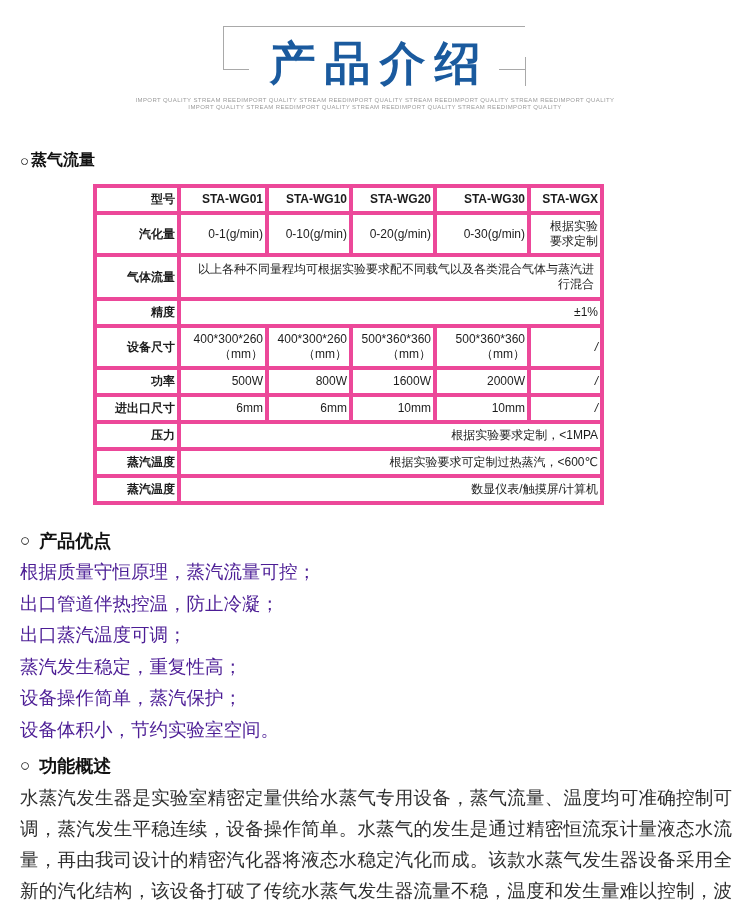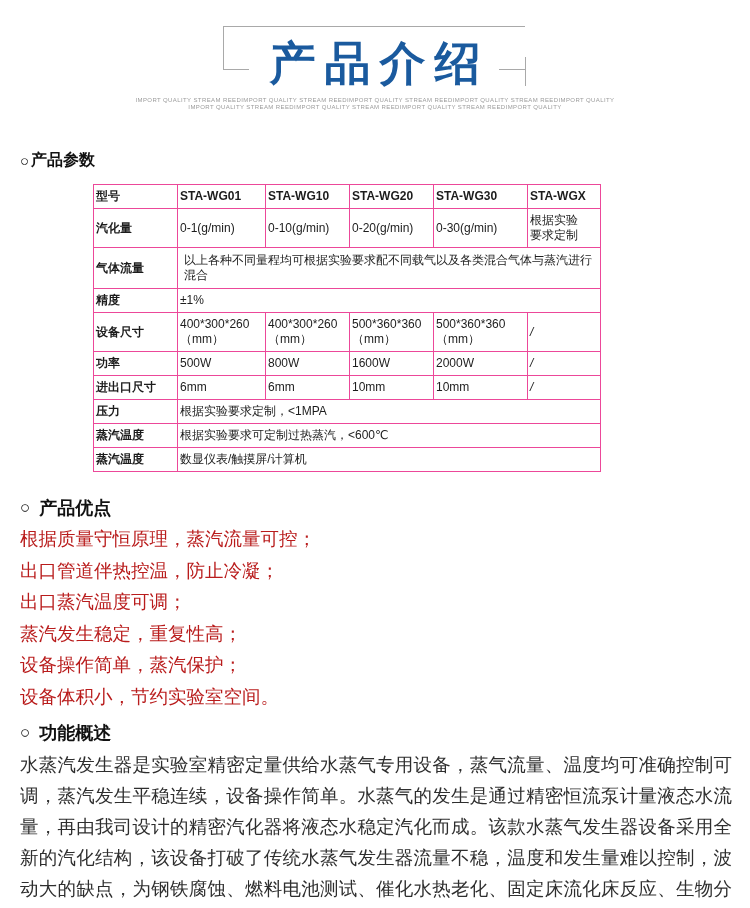--- a/index.html
+++ b/index.html
@@ -36,29 +36,29 @@
   .h-adv, .h-ovr { margin-left:20px; font-size:18px; }
   .h-adv { margin-top:24px; }
   .h-ovr { margin-top:9px; }
   .h-adv .bullet, .h-ovr .bullet { font-size:17px; margin-right:9px; }
   
   table.params {
     margin:13px 0 0 93px; border-collapse:collapse;
     font-size:12px; color:#1c1c1c; table-layout:fixed; width:507px;
   }
   table.params td {
-    border:1px solid #ec4899; text-align:left; vertical-align:middle;
+    border:4px solid #ec4899; text-align:right; vertical-align:middle;
     padding:4px 2px; line-height:1.25; white-space:pre-line;
   }
   table.params td.hdr, table.params td.lbl { font-weight:bold; }
   table.params tr.r-gas td.mrg { padding:5px 6px; }
   table.params td.slash { font-style:italic; }
   
   .adv-list { margin:3px 0 0 20px; }
-  .adv-line { font-size:18.5px; line-height:31.5px; color:#b91c1c; }
+  .adv-line { font-size:18.5px; line-height:31.5px; color:#4c1d95; }
   
   .ovr-par {
     margin:4px 18px 0 20px; font-size:18.5px; line-height:31px;
     color:#2e2e2e; text-align:justify;
   }
 </style>
 </head>
 <body>
 
 <div class="page">
@@ -71,21 +71,21 @@
     <div class="frame-line fl-right"></div>
     <div class="banner-title">产品介绍</div>
     <div class="banner-tagline">
       <div>IMPORT QUALITY STREAM REEDIMPORT QUALITY STREAM REEDIMPORT QUALITY STREAM REEDIMPORT QUALITY STREAM REEDIMPORT QUALITY</div>
       <div>IMPORT QUALITY STREAM REEDIMPORT QUALITY STREAM REEDIMPORT QUALITY STREAM REEDIMPORT QUALITY</div>
     </div>
   </div>
 
   <div class="sec-heading h-params">
     <span class="bullet">○</span>
-    <span>产品参数</span>
+    <span>蒸气流量</span>
   </div>
 
   <table class="params">
     <colgroup>
       <col style="width:84px">
         <col style="width:88px">
         <col style="width:84px">
       <col style="width:84px">
         <col style="width:94px">
         <col style="width:73px">

